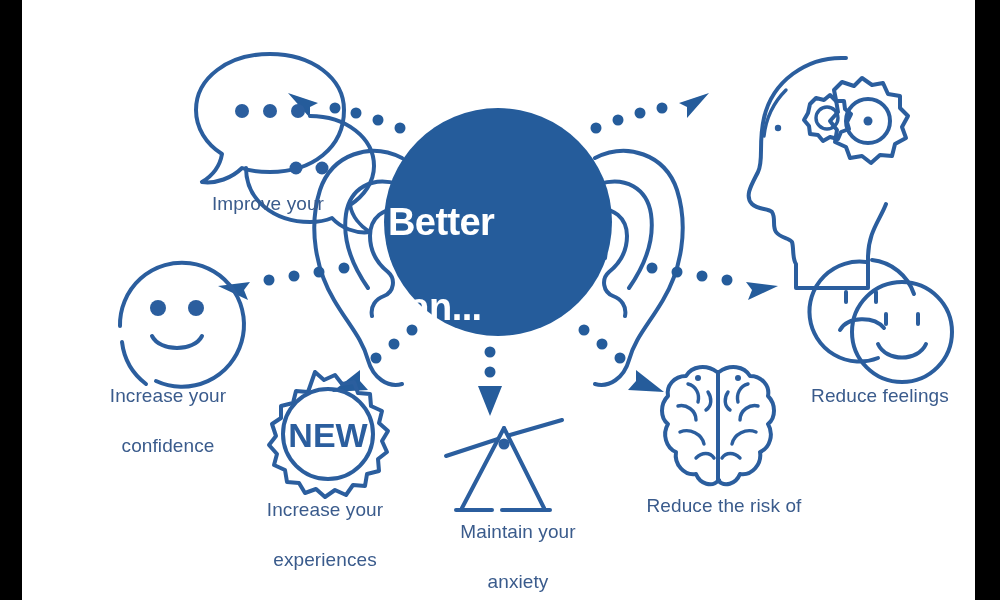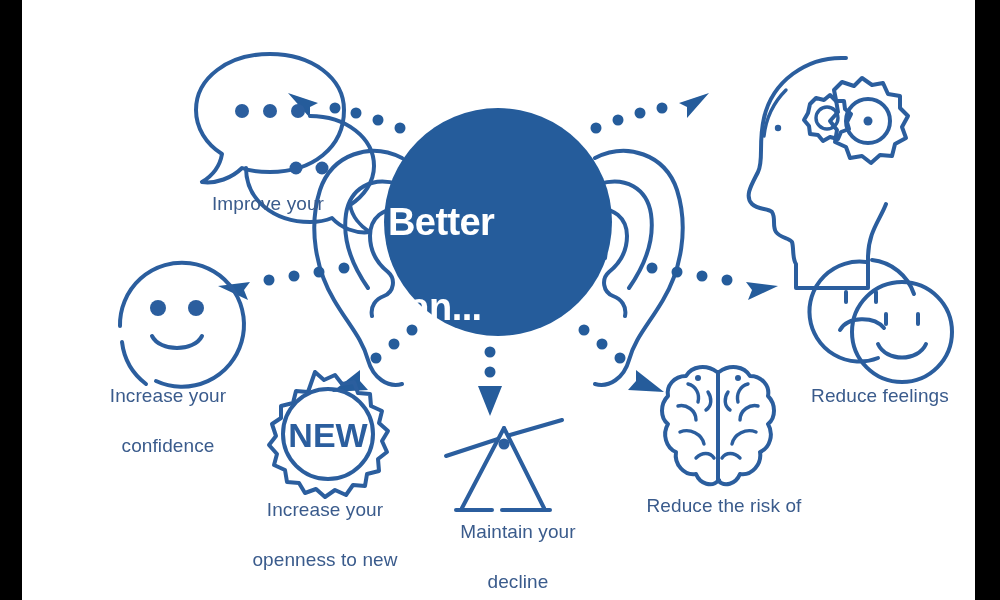--- a/index.html
+++ b/index.html
@@ -266,27 +266,26 @@
       <div>Increase your</div>
       <div>confidence</div>
     </div>
 
     <div class="node-label" style="left:748px; top:358px; width:220px;">
       <div>Reduce feelings</div>
     </div>
 
     <div class="node-label" style="left:188px; top:472px; width:230px;">
       <div>Increase your</div>
-      <div>openness to new</div>
       <div>experiences</div>
     </div>
 
     <div class="node-label" style="left:396px; top:494px; width:200px;">
       <div>Maintain your</div>
-      <div>decline</div>
+      <div>anxiety</div>
     </div>
 
     <div class="node-label" style="left:582px; top:468px; width:240px;">
       <div>Reduce the risk of</div>
     </div>
 
   </div>
 
   <div class="bar" id="bar-left"></div>
   <div class="bar" id="bar-right"></div>

